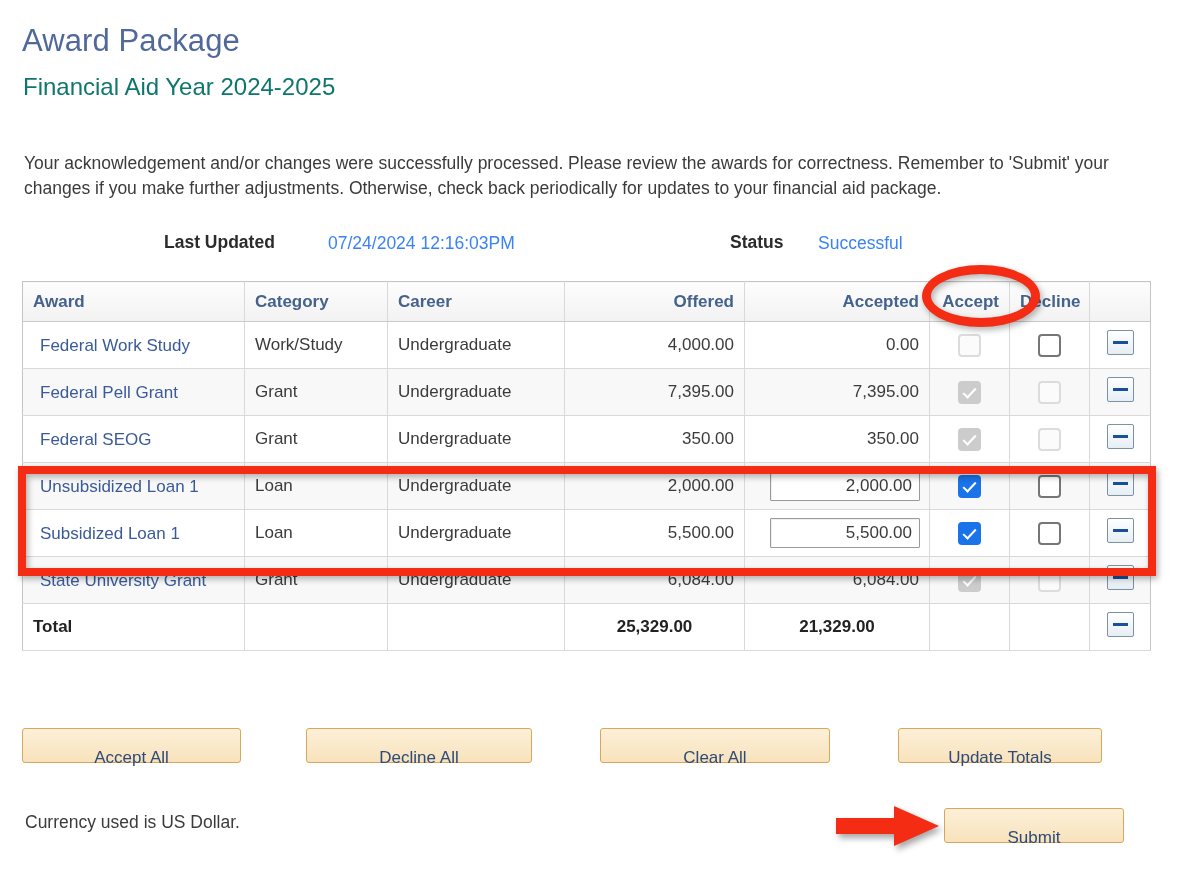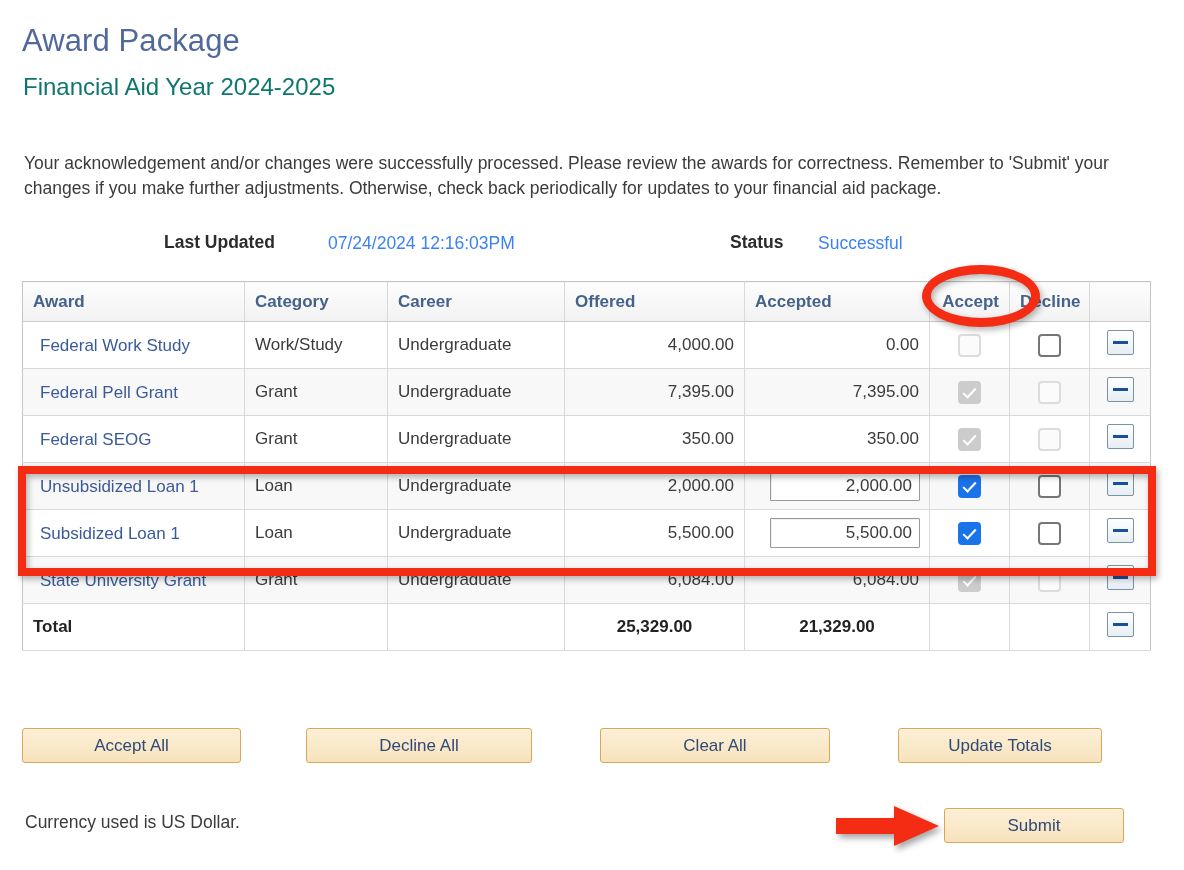--- a/index.html
+++ b/index.html
@@ -102,21 +102,21 @@
   }
   .awards-table thead th {
     background: linear-gradient(180deg,#fdfdfd 0%, #f2f2f2 100%);
     color: #44628c;
     font-weight: 700;
     text-align: left;
     height: 40px;
     border-bottom: 1px solid #c9c9c9;
     font-size: 17px;
   }
-  .awards-table thead th.num { }
+  .awards-table thead th.num { text-align: right; }
   .awards-table thead th.ctr { text-align: right; }
 
   .awards-table tbody tr.alt td { background: #f8f8f8; }
   .awards-table tbody tr td { background: #ffffff; }
 
   td.award-name {
     color: #3a5a99;
     white-space: normal;
     line-height: 21px;
     padding-left: 17px;
@@ -227,21 +227,21 @@
     box-sizing: border-box;
     border: 1px solid #d7a75a;
     border-radius: 3px;
     background: linear-gradient(180deg,#fdf0d8 0%, #f7e2bc 100%);
     color: #2e4a78;
     font-family: "Liberation Sans", sans-serif;
     font-size: 17px;
     text-align: center;
     line-height: 33px;
     cursor: pointer;
-    padding: 0;
+    padding: 12px;
   }
   .btn-accept-all  { left: 22px;  top: 728px; width: 219px; }
   .btn-decline-all { left: 306px; top: 728px; width: 226px; }
   .btn-clear-all   { left: 600px; top: 728px; width: 230px; }
   .btn-update      { left: 898px; top: 728px; width: 204px; }
   .btn-submit      { left: 944px; top: 808px; width: 180px; }
 
   .currency-note {
     position: absolute;
     left: 25px;

